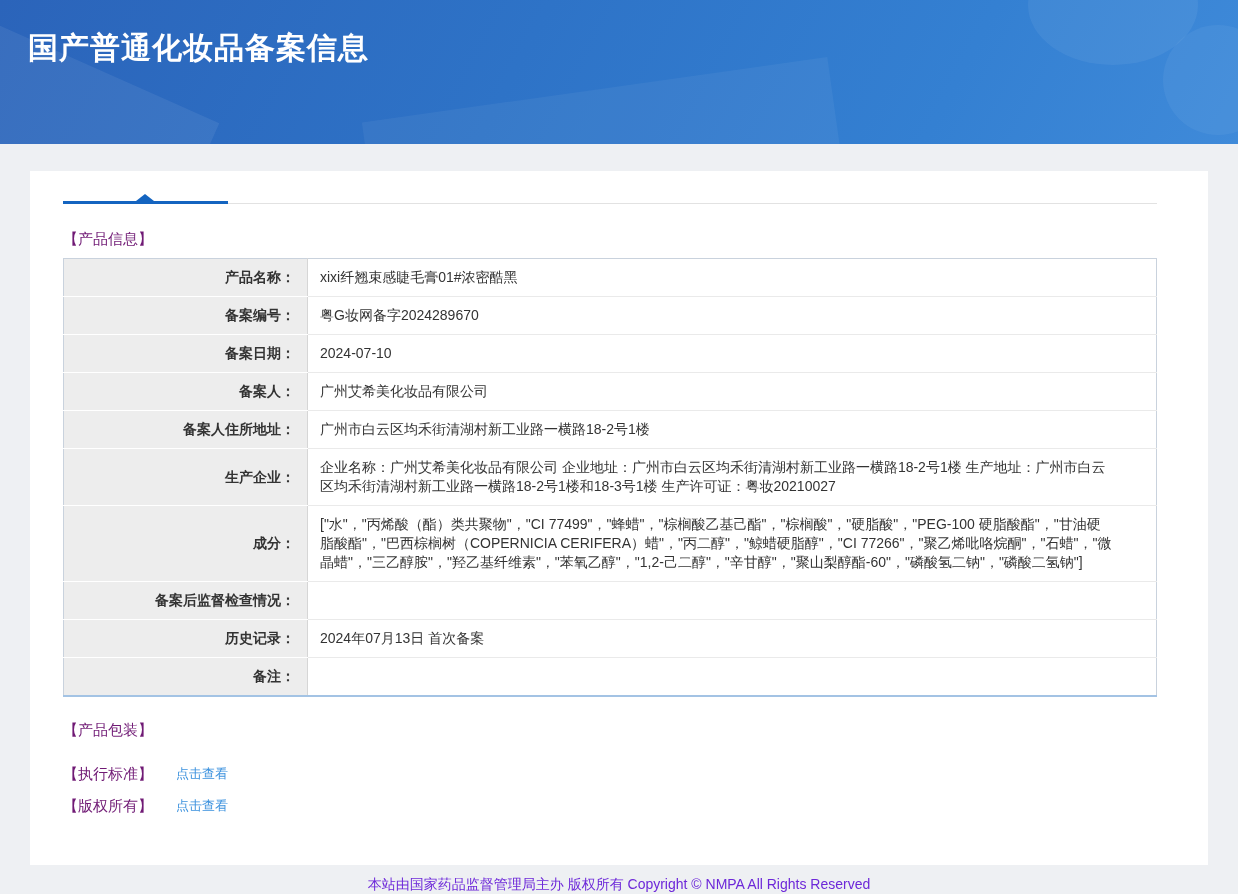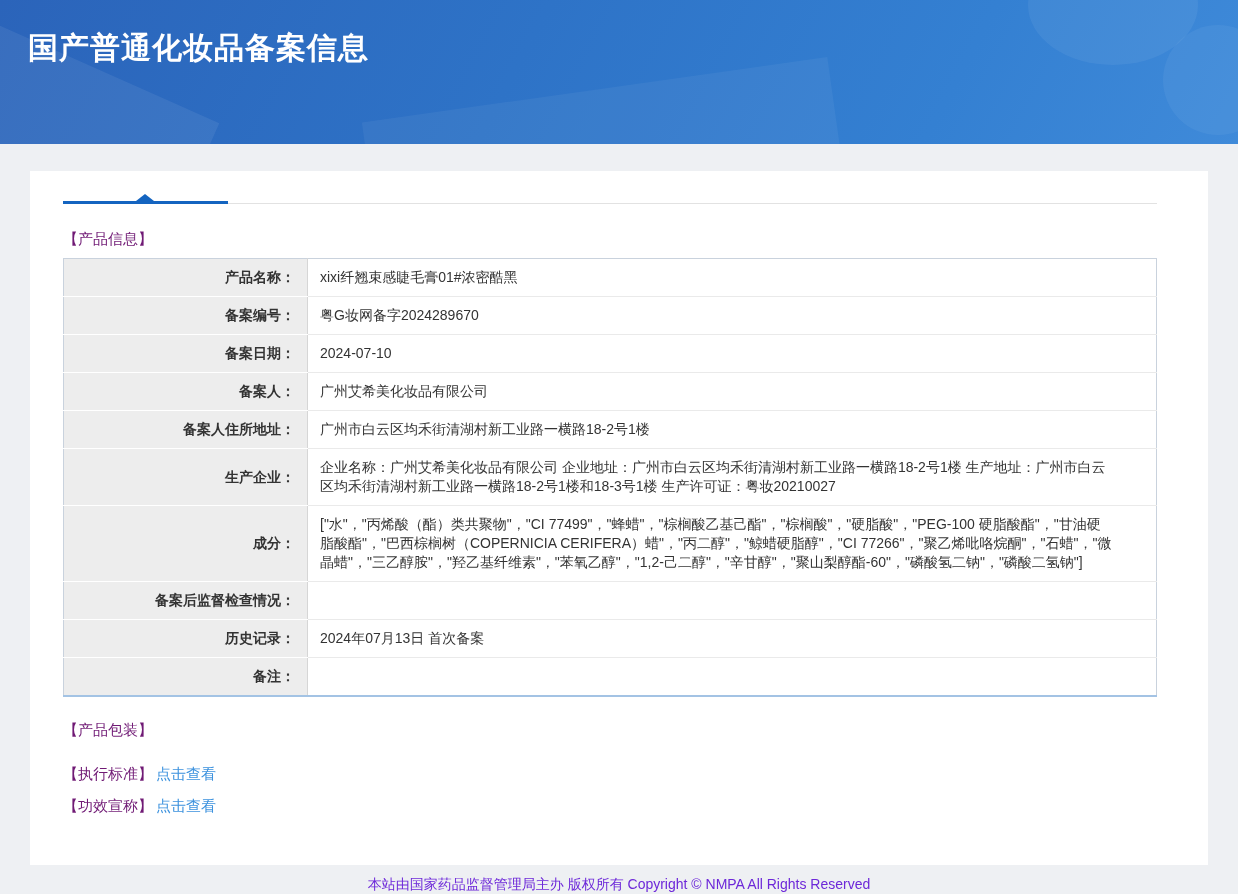--- a/index.html
+++ b/index.html
@@ -136,21 +136,21 @@
   .packaging-item { display: inline-block; }
   .packaging-item + .packaging-item { margin-left: 48px; }
   .link {
     color: #3c92de;
     text-decoration: none;
     cursor: pointer;
   }
   .std-line { margin-top: 25px; font-size: 15px; display: flex; align-items: flex-start; }
   .std-line + .std-line { margin-top: 13px; }
   .std-line .section-heading { font-size: 15px; }
-  .std-line .link { margin-left: 3px; font-size: 15px; }
+  .std-line .link { margin-left: 23px; font-size: 13px; }
   
   .footer {
     height: 58px;
     padding-top: 10px;
     text-align: center;
   }
   .footer span { font-size: 14px; color: #6d28d9; }
 </style>
 </head>
 <body>
@@ -221,20 +221,20 @@
 
   <div class="section-heading heading-packaging">【产品包装】</div>
 
 
   <div class="std-line">
     <span class="section-heading">【执行标准】</span>
     <a class="link">点击查看</a>
   </div>
 
   <div class="std-line">
-    <span class="section-heading">【功效宣称】</span>
+    <span class="section-heading">【版权所有】</span>
     <a class="link">点击查看</a>
   </div>
 </div>
 
 <div class="footer">
   <span>本站由国家药品监督管理局主办 版权所有 Copyright © NMPA All Rights Reserved</span>
 </div>
 
 </body></html>

